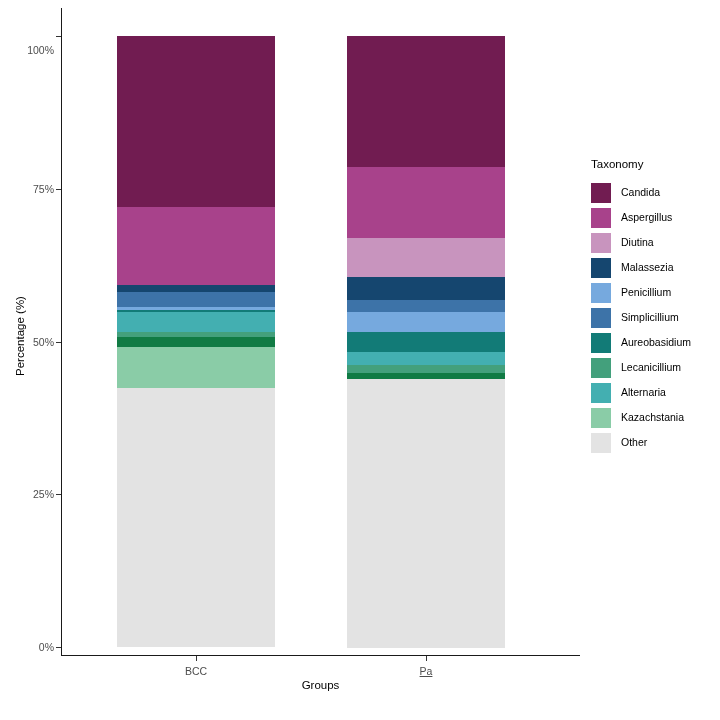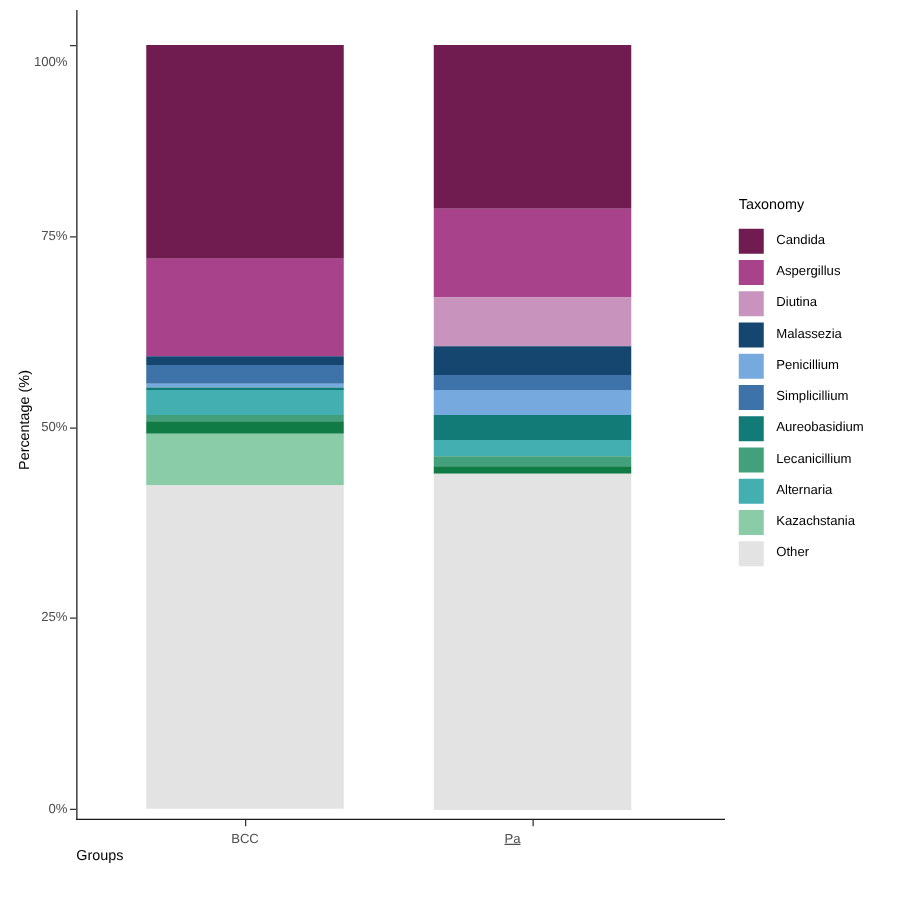--- a/index.html
+++ b/index.html
@@ -121,20 +121,21 @@
     color: #4d4d4d;
     text-align: center;
     width: 120px;
     white-space: nowrap;
   }
   #x-axis-title {
     position: absolute;
     top: 679px;
     left: 61px;
     width: 519px;
+    text-align: center;
     font-size: 11.5px;
     color: #000000;
   }
 
   
   #legend {
     position: absolute;
     left: 591px;
     top: 158px;
     width: 129px;
@@ -216,21 +217,21 @@
         <div class="seg" style="top: 328.718px; height: 7.943px; background: rgb(67, 160, 124);"></div>
         <div class="seg" style="top: 336.661px; height: 6.11px; background: rgb(16, 123, 68);"></div>
         <div class="seg" style="top: 342.771px; height: 268.84px; background: rgb(227, 227, 227);"></div>
       </div>
     </div>
 
   <div id="x-ticks">
       <div class="x-tick-mark" style="left: 196px;"></div>
       <div class="x-tick-label" style="left: 136px;">BCC</div>
       <div class="x-tick-mark" style="left: 426px;"></div>
-      <div class="x-tick-label" style="left: 350px; text-decoration: underline;">Pa</div>
+      <div class="x-tick-label" style="left: 366px; text-decoration: underline;">Pa</div>
     </div>
   <div id="x-axis-title">Groups</div>
 
   <div id="legend">
     <div id="legend-title">Taxonomy</div>
     <div id="legend-items">
         <div class="legend-row">
           <div class="legend-key" style="background: rgb(113, 28, 81);"></div>
           <div class="legend-label">Candida</div>
         </div>

